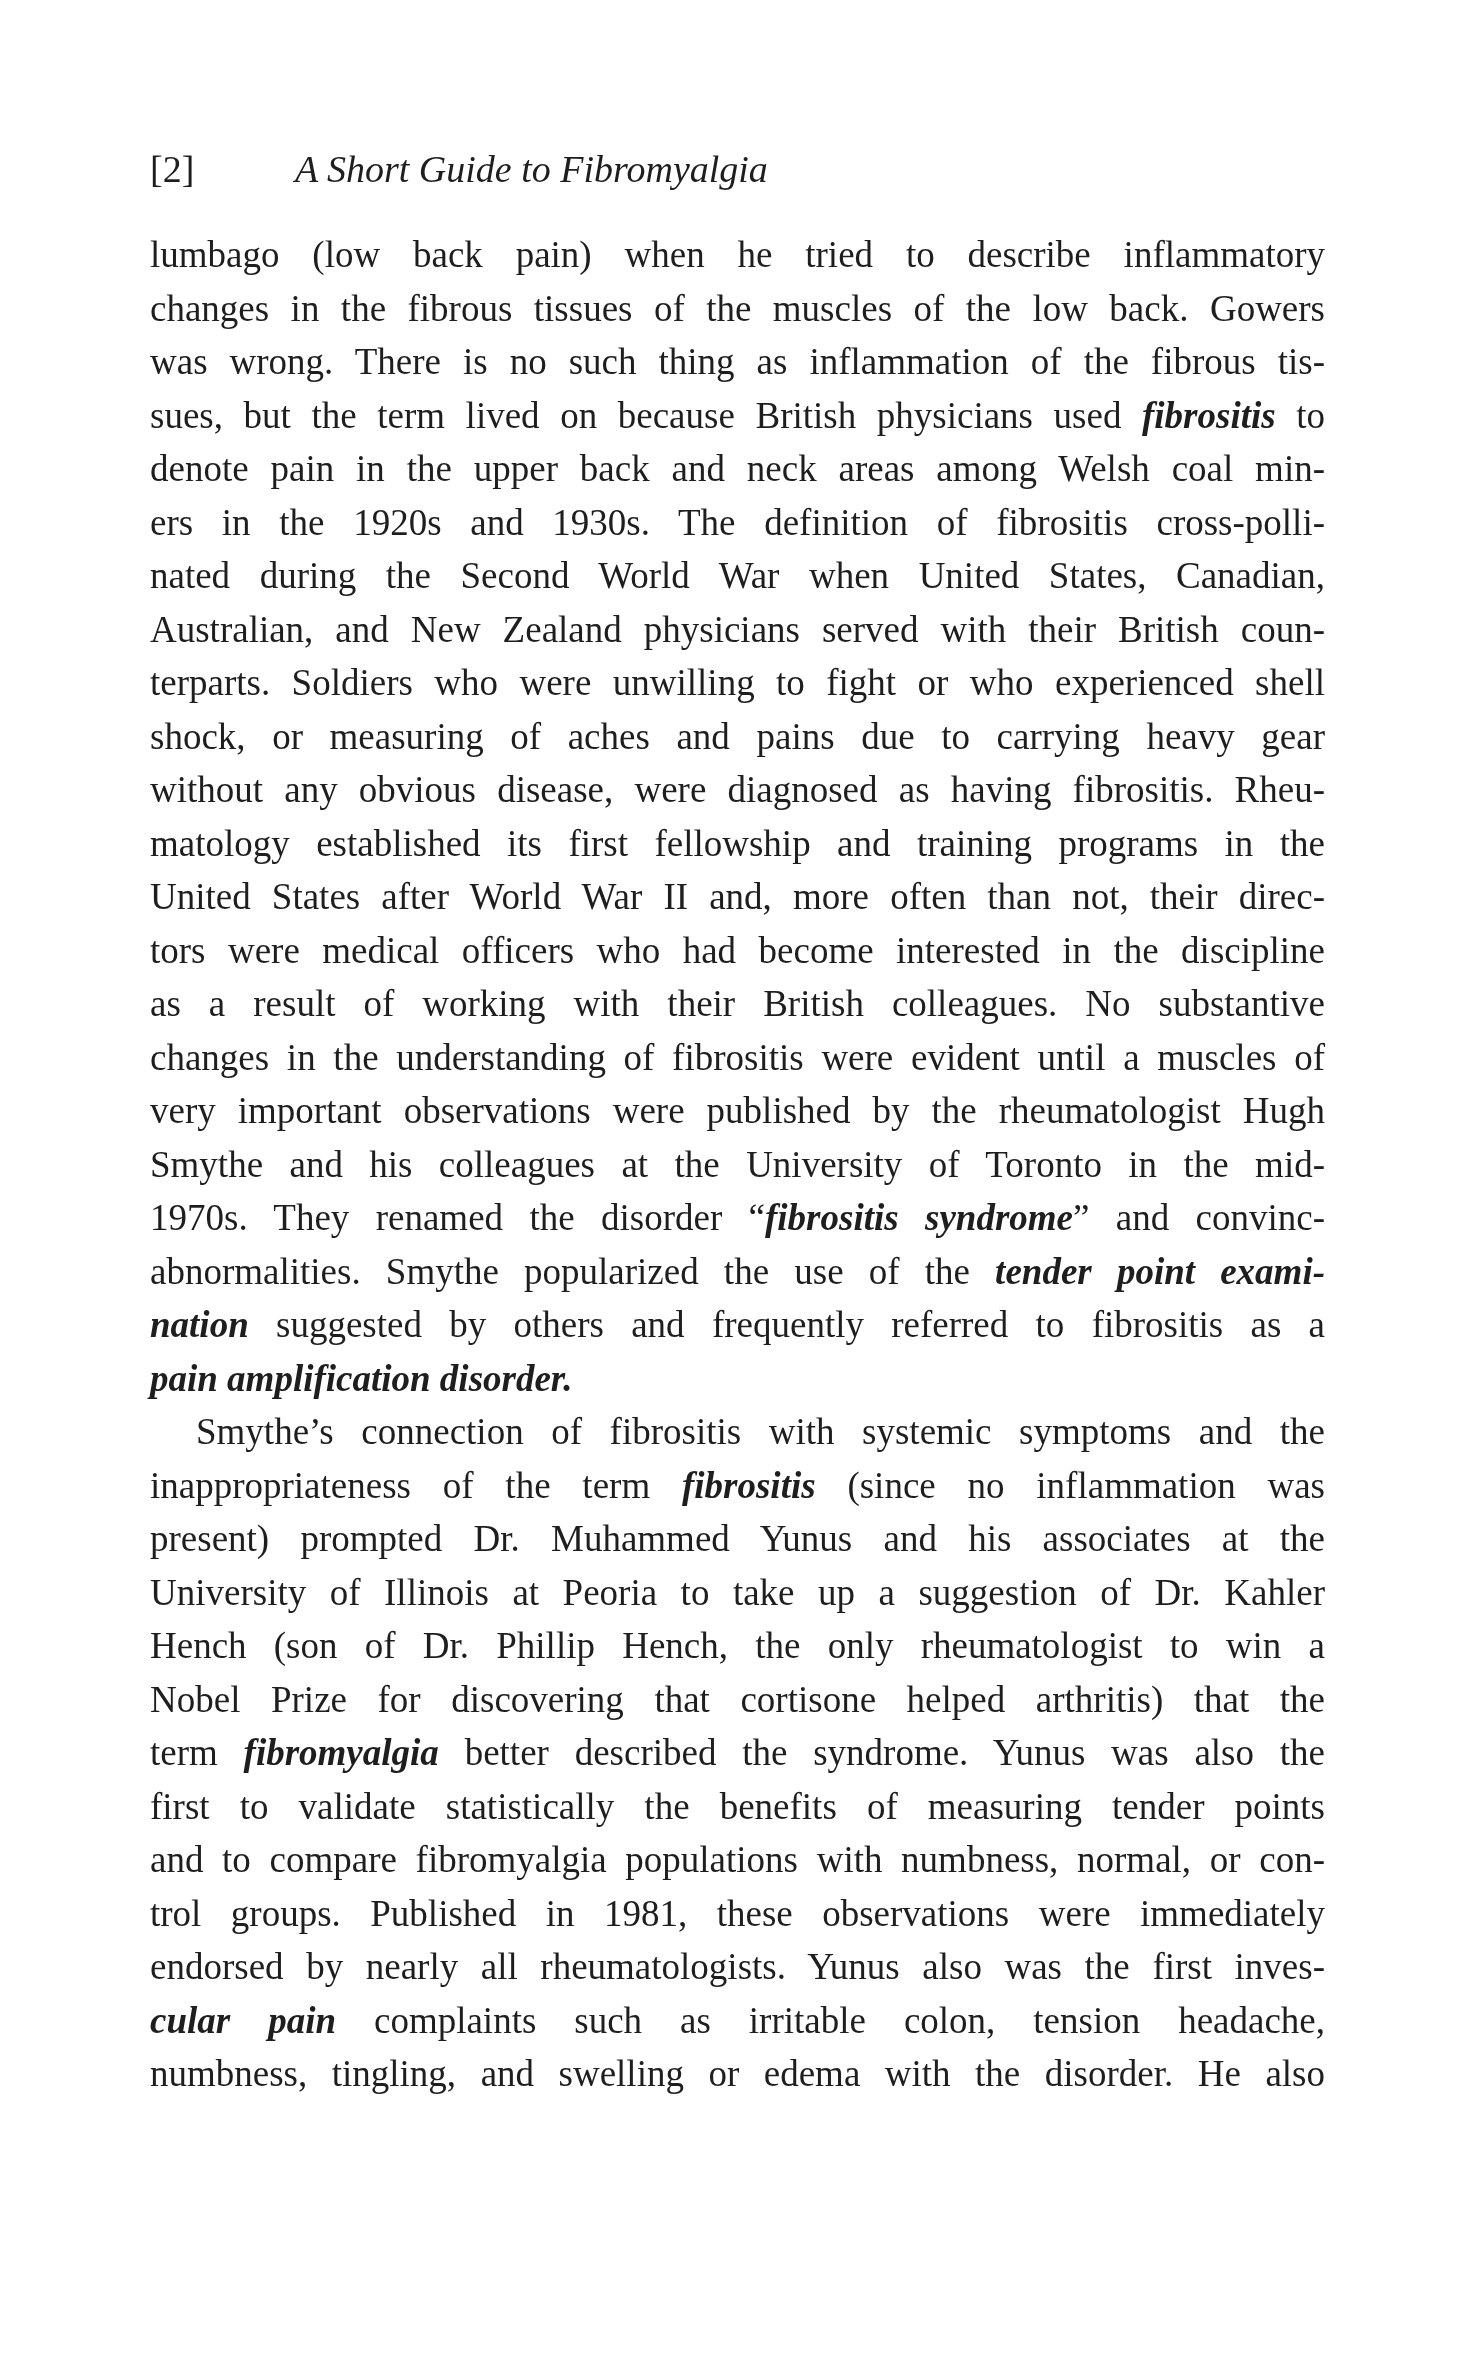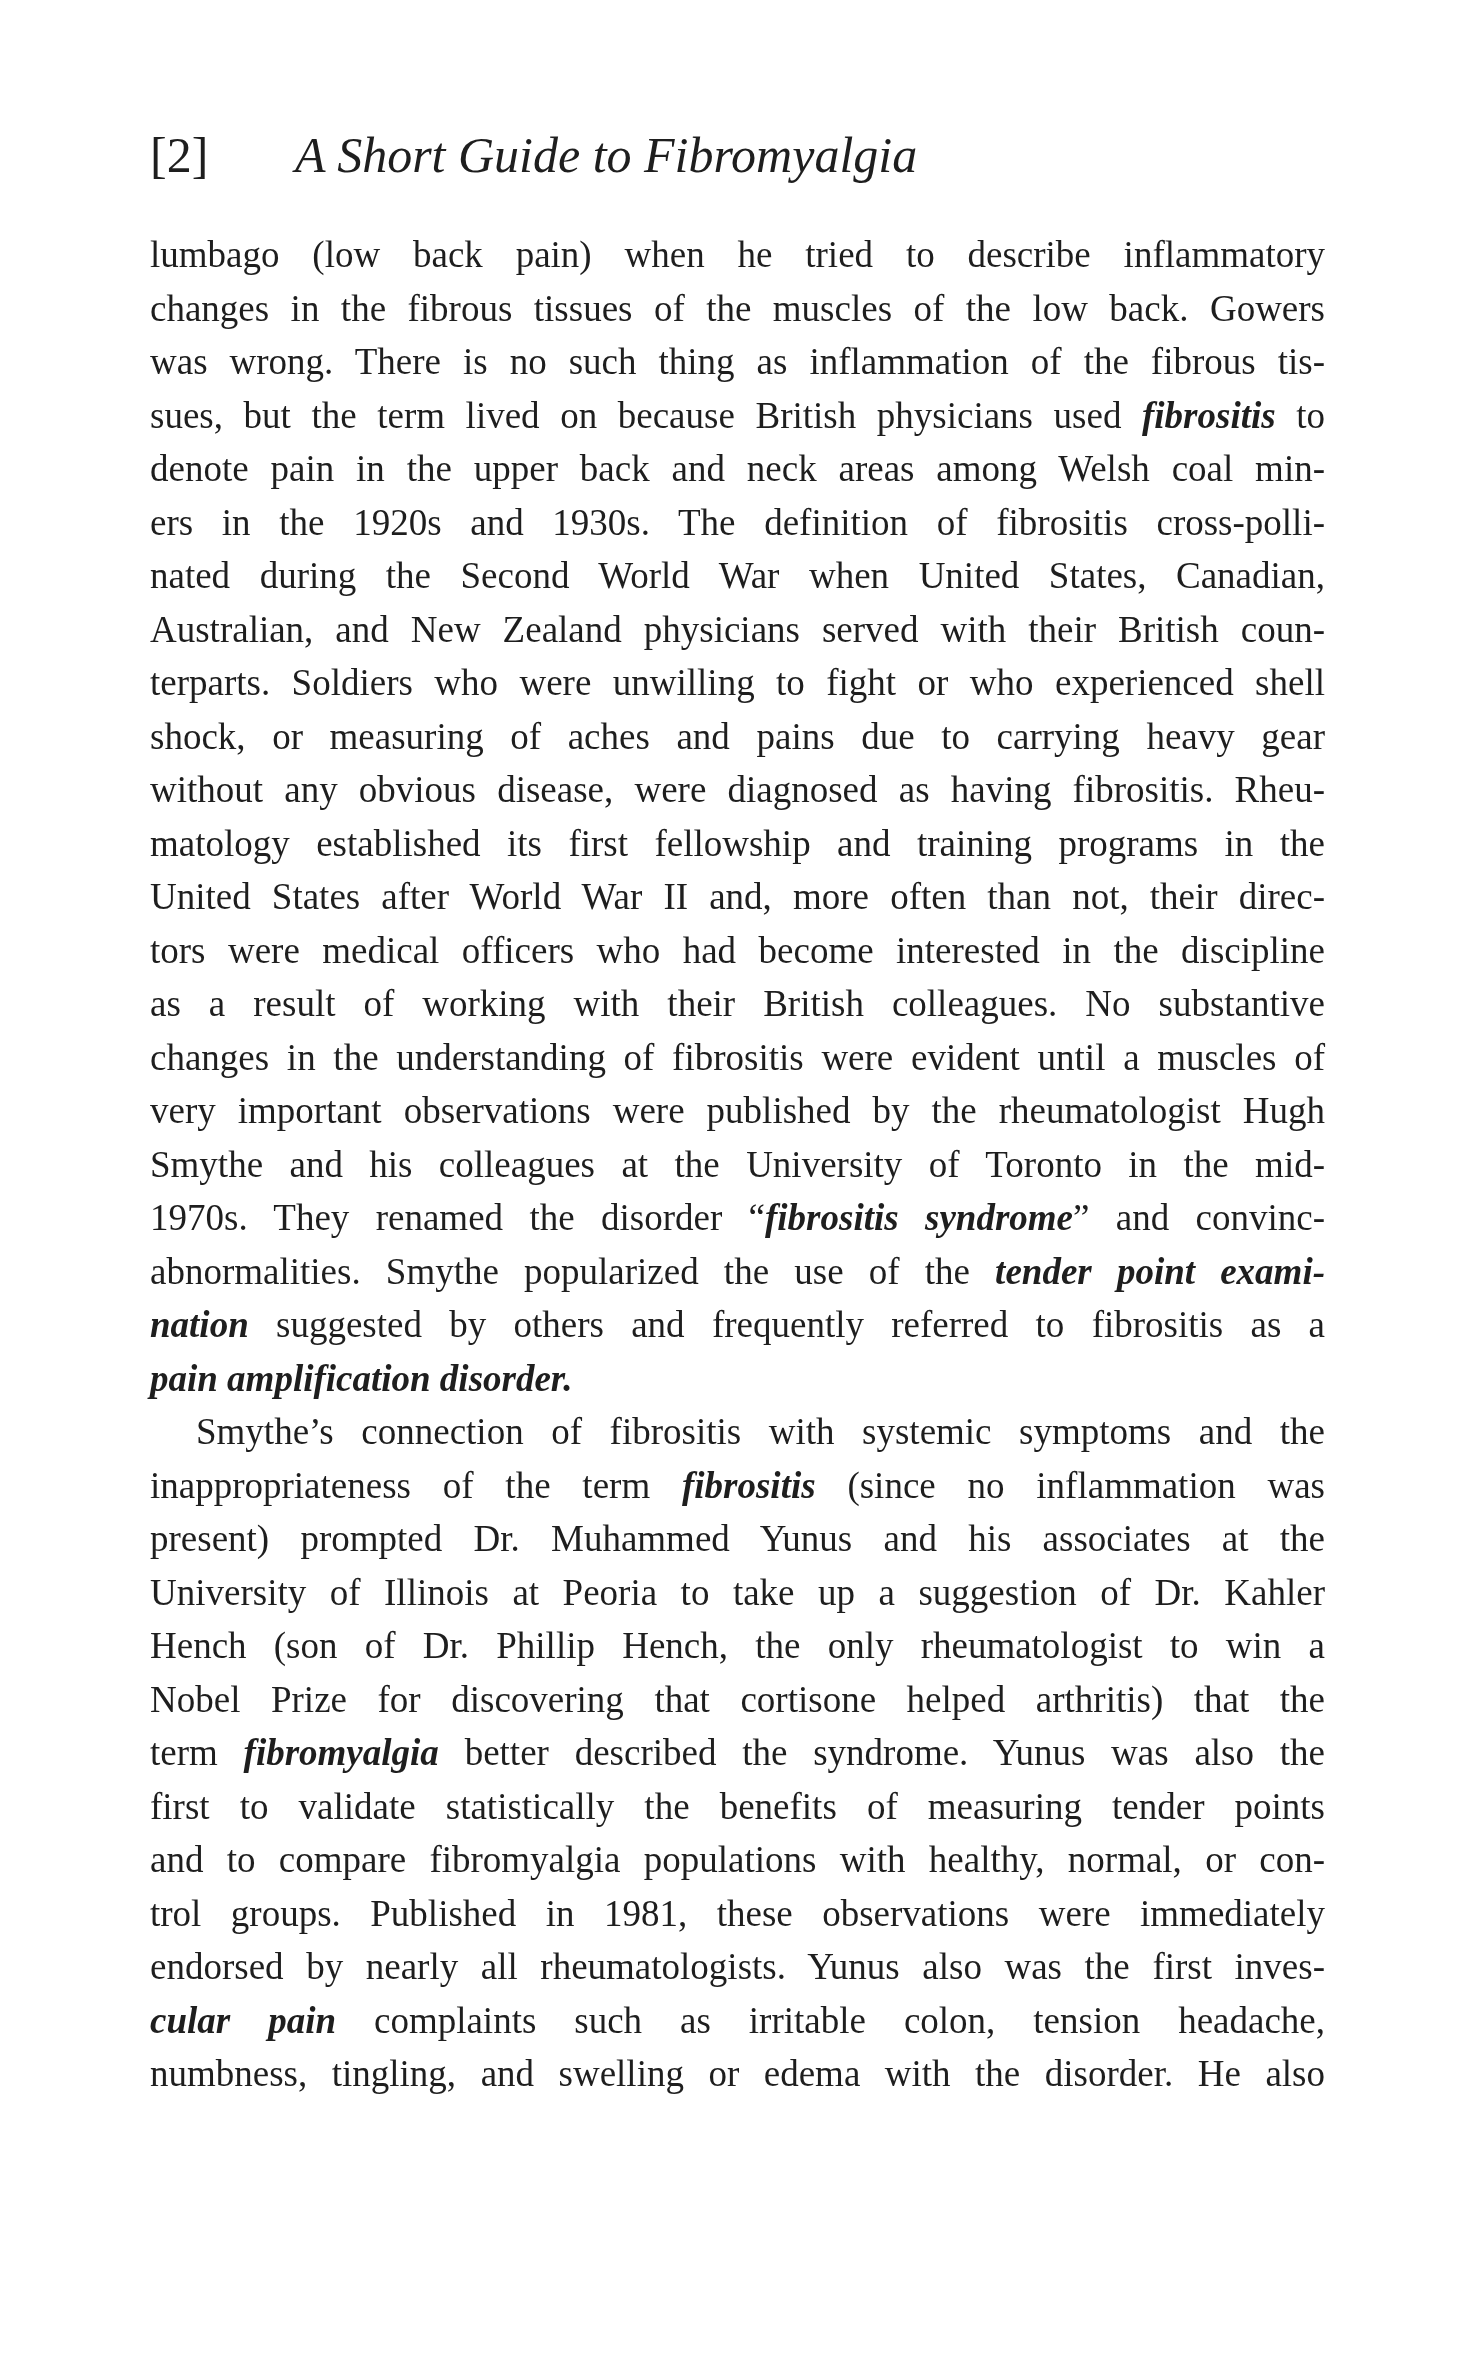--- a/index.html
+++ b/index.html
@@ -1,19 +1,19 @@
 <!DOCTYPE html>
 <html><head>
 <meta charset="utf-8">
 <style>
   html, body { margin: 0; padding: 0; background: #ffffff; }
   body { width: 1458px; height: 2379px; position: relative; overflow: hidden; }
   .page { position: absolute; left: 0; top: 0; width: 1458px; height: 2379px; background: #fff; color: #1e1e1e;
           font-family: "Liberation Serif", "DejaVu Serif", serif; }
-  .running-head { position: absolute; left: 150px; top: 130px; height: 50px; font-size: 50px; line-height: 50px; white-space: nowrap; }
+  .running-head { position: absolute; left: 150px; top: 144px; height: 50px; font-size: 38px; line-height: 50px; white-space: nowrap; }
   .running-head .folio { display: inline-block; width: 145px; }
   .running-head .title { font-style: italic; }
   .body-text { position: absolute; left: 150px; top: 228px; width: 1175px; }
   .line { display: block; height: 53.5px; line-height: 53.5px; font-size: 37px; white-space: nowrap;
           text-align: justify; text-align-last: justify; }
   .line.last { text-align-last: left; }
   .line.indent { text-indent: 46px; }
   .line i { font-style: italic; font-weight: bold; }
 </style>
 </head>
@@ -47,19 +47,19 @@
       <div class="line"><i>nation</i><span> suggested by others and frequently referred to fibrositis as a</span></div>
       <div class="line last"><i>pain amplification disorder.</i></div>
       <div class="line indent"><span>Smythe’s connection of fibrositis with systemic symptoms and the</span></div>
       <div class="line"><span>inappropriateness of the term </span><i>fibrositis</i><span> (since no inflammation was</span></div>
       <div class="line"><span>present) prompted Dr. Muhammed Yunus and his associates at the</span></div>
       <div class="line"><span>University of Illinois at Peoria to take up a suggestion of Dr. Kahler</span></div>
       <div class="line"><span>Hench (son of Dr. Phillip Hench, the only rheumatologist to win a</span></div>
       <div class="line"><span>Nobel Prize for discovering that cortisone helped arthritis) that the</span></div>
       <div class="line"><span>term </span><i>fibromyalgia</i><span> better described the syndrome. Yunus was also the</span></div>
       <div class="line"><span>first to validate statistically the benefits of measuring tender points</span></div>
-      <div class="line"><span>and to compare fibromyalgia populations with healthy, normal, or con-</span></div>
+      <div class="line"><span>and to compare fibromyalgia populations with numbness, normal, or con-</span></div>
       <div class="line"><span>trol groups. Published in 1981, these observations were immediately</span></div>
       <div class="line"><span>endorsed by nearly all rheumatologists. Yunus also was the first inves-</span></div>
       <div class="line"><i>cular pain</i><span> complaints such as irritable colon, tension headache,</span></div>
       <div class="line"><span>numbness, tingling, and swelling or edema with the disorder. He also</span></div>
     </div>
 </div>
 
 </body></html>

